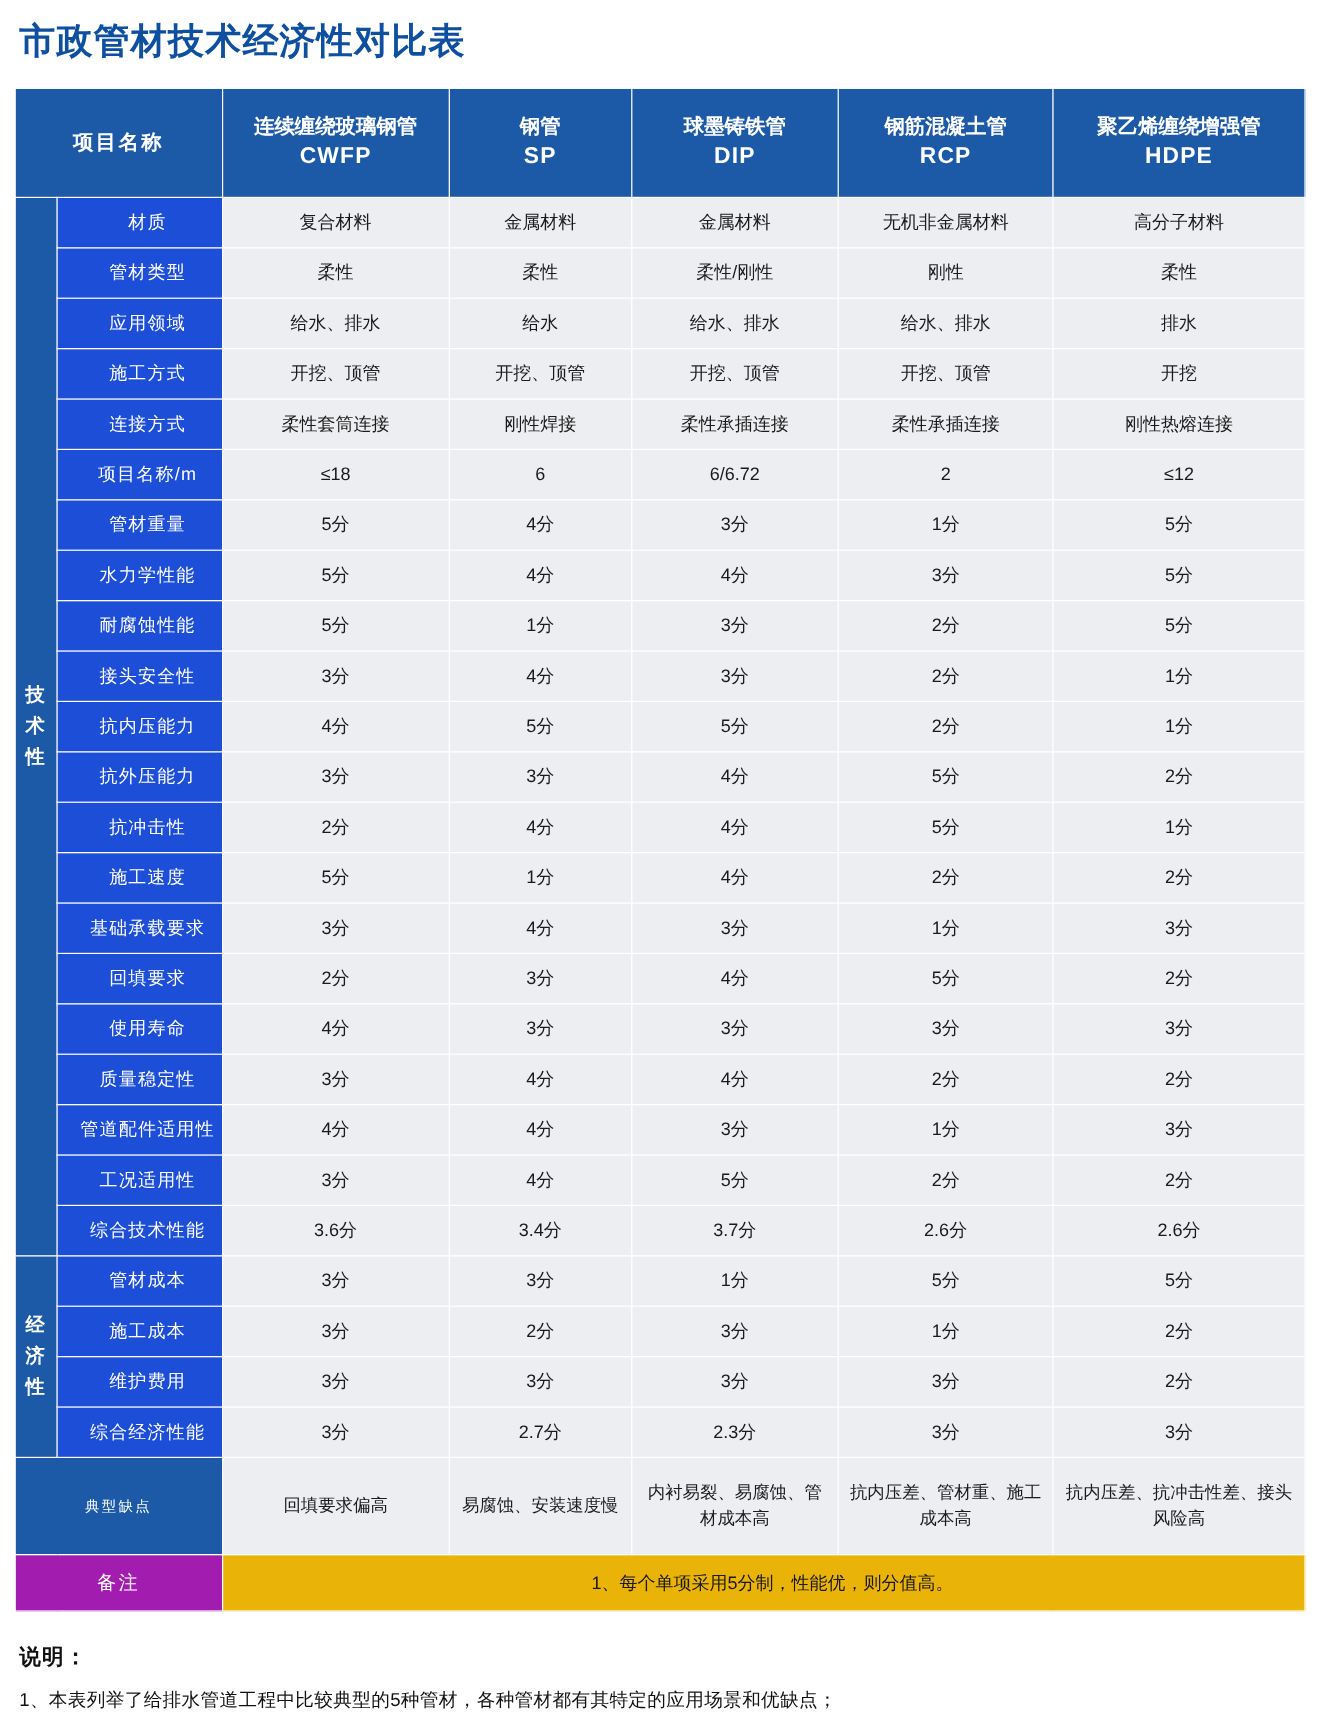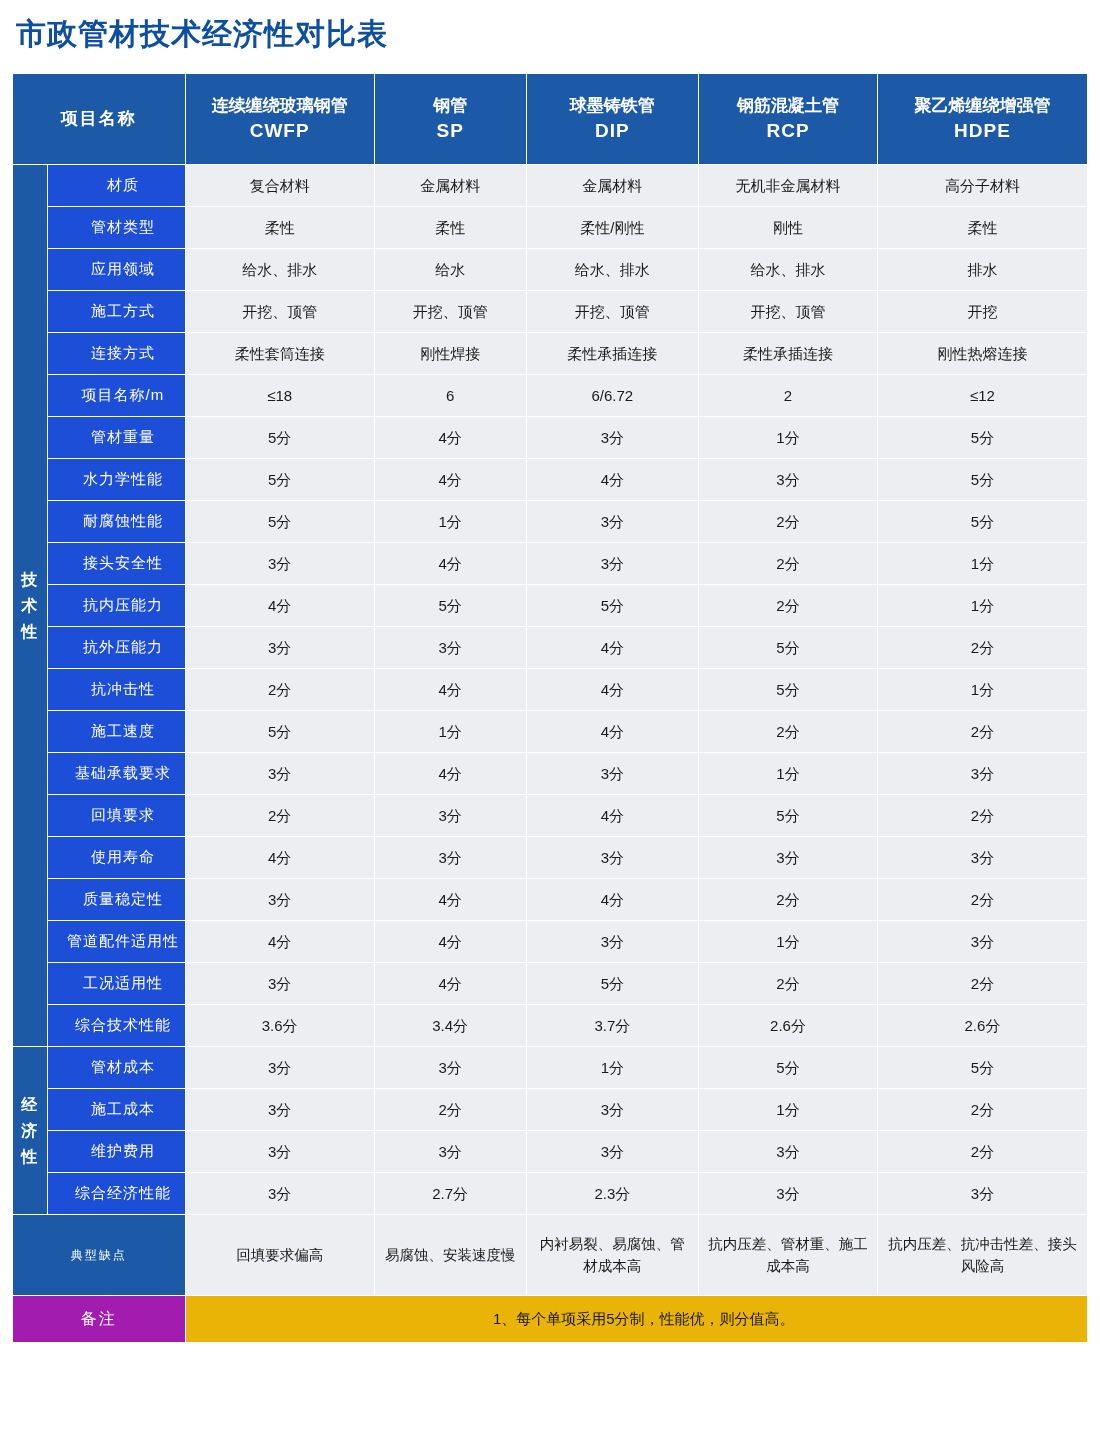--- a/index.html
+++ b/index.html
@@ -405,14 +405,19 @@
         <td class="defect">抗内压差、抗冲击性差、接头风险高</td>
       </tr>
 
       <tr>
         <td class="note-label" colspan="2">备注</td>
         <td class="note-val" colspan="5">1、每个单项采用5分制，性能优，则分值高。</td>
       </tr>
     </tbody>
   </table>
 
+  <div class="explain">
+    <h3>说明：</h3>
+    <p>1、本表列举了给排水管道工程中比较典型的5种管材，各种管材都有其特定的应用场景和优缺点；</p>
+
+  </div>
 
 </div>
 
 </body></html>

